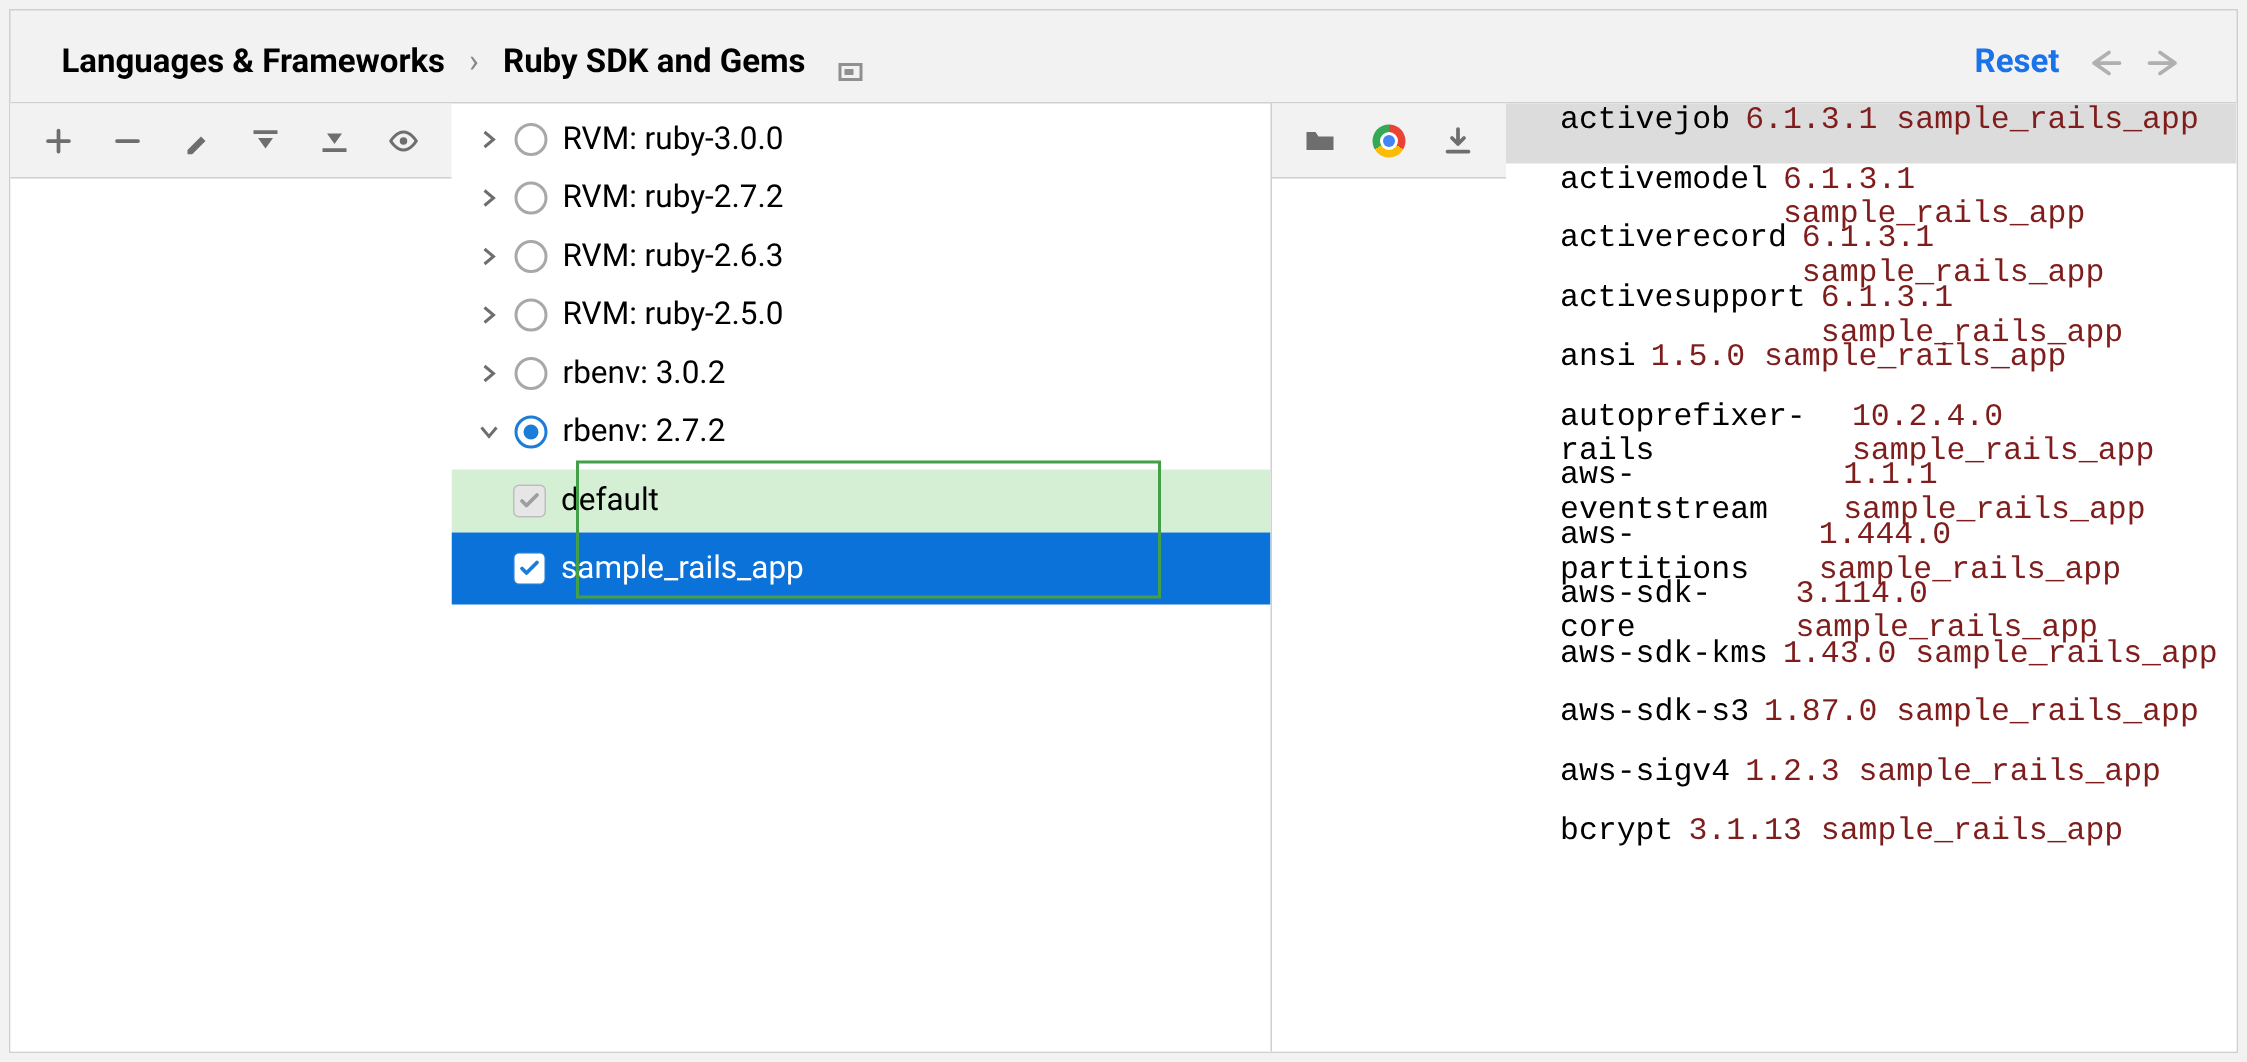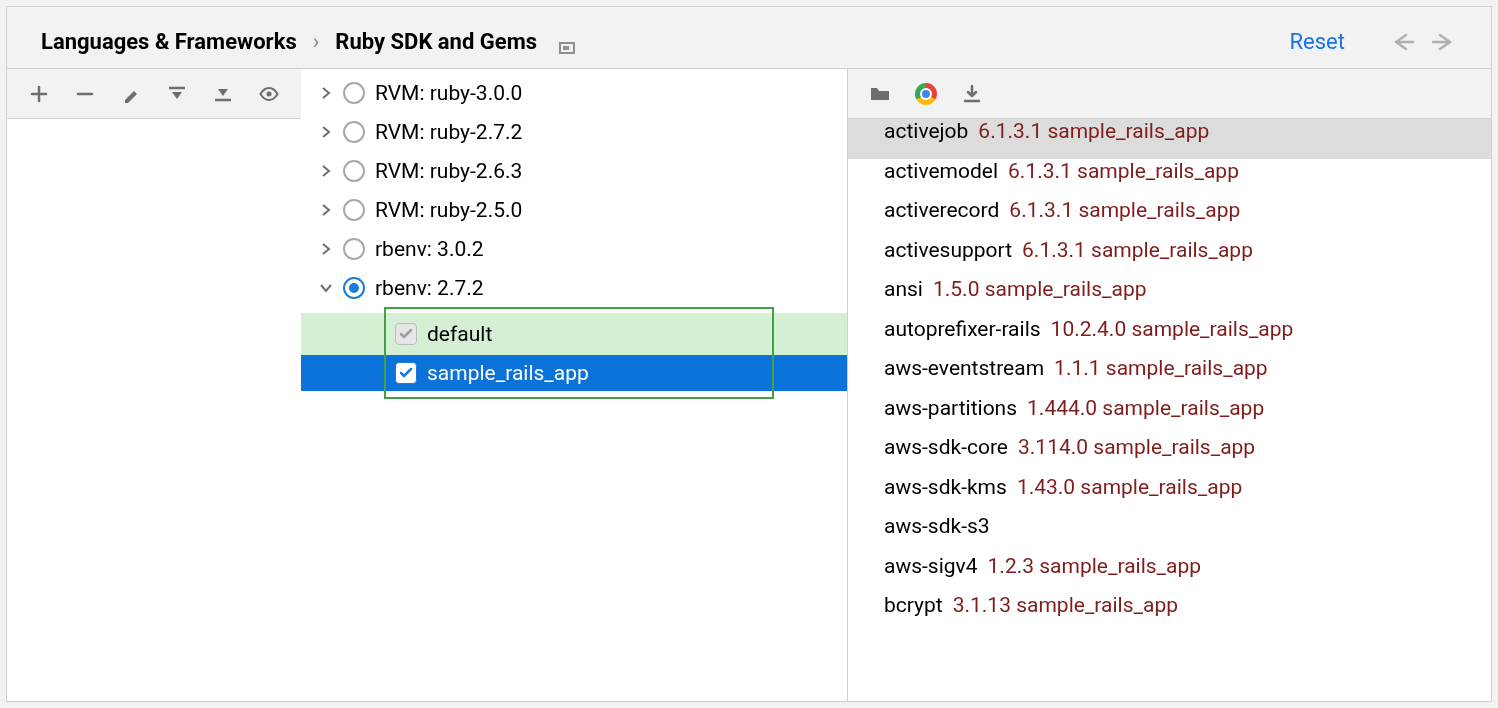--- a/index.html
+++ b/index.html
@@ -50,24 +50,24 @@
       content: "";
       position: absolute;
       top: 2px;
       left: 2px;
       width: 6px;
       height: 4px;
       background: #909090;
     }
     .reset-link {
       color: #1a73e8;
-      font-weight: 400;
+      font-weight: 700;
       font-size: 22px;
       cursor: pointer;
-      margin-right: 32px;
+      margin-right: 4px;
     }
     .nav-arrow {
       width: 28px;
       height: 22px;
       display: flex;
       align-items: center;
       justify-content: center;
       color: #b0b0b0;
       cursor: pointer;
     }
@@ -82,21 +82,22 @@
       border-top: 1px solid #d0d0d0;
       display: flex;
       flex-direction: row;
     }
     .right-panel {
       flex: 1;
       background: #fff;
       border-top: 1px solid #d0d0d0;
       border-left: 1px solid #d0d0d0;
       display: flex;
-      flex-direction: column;
+      flex-direction: row;
+      font-family: Liberation Mono, monospace;
     }
     .toolbar {
       display: flex;
       align-items: center;
       gap: 22px;
       padding: 12px 20px;
       background: #f2f2f2;
       border-bottom: 1px solid #d0d0d0;
       height: 50px;
     }
@@ -158,21 +159,21 @@
     .highlight-box {
       position: absolute;
       border: 2px solid #43a047;
       pointer-events: none;
       left: 83px;
       top: 238px;
       width: 390px;
       height: 92px;
     }
     .child-row {
-      padding-left: 94px;
+      padding-left: 41px;
     }
     .child-row.default-row {
       background: #d5efd5;
     }
     .child-row.selected {
       background: #0a72d8;
       color: #fff;
     }
     .cbox {
       width: 22px;
@@ -358,21 +359,21 @@
         </div>
         <div style="height:6px"></div>
         <div class="tree-row child-row default-row" style="height:42px">
           <span class="cbox disabled">
             <svg width="14" height="12" viewBox="0 0 14 12">
                 <path d="M2 6l3 3 7-7" stroke="currentColor" stroke-width="2.5" fill="none" stroke-linecap="round" stroke-linejoin="round"></path>
               </svg>
           </span>
           <span>default</span>
         </div>
-        <div class="tree-row child-row selected" style="height:36px">
+        <div class="tree-row child-row selected" style="height:48px">
           <span class="cbox checked">
             <svg width="14" height="12" viewBox="0 0 14 12">
                 <path d="M2 6l3 3 7-7" stroke="currentColor" stroke-width="2.5" fill="none" stroke-linecap="round" stroke-linejoin="round"></path>
               </svg>
           </span>
           <span>sample_rails_app</span>
         </div>
         <div class="highlight-box"></div>
       </div>
     </div>
@@ -429,20 +430,21 @@
         <div class="gem-row">
             <span class="gem-name">aws-sdk-core</span>
             <span class="gem-meta">3.114.0 sample_rails_app</span>
           </div>
         <div class="gem-row">
             <span class="gem-name">aws-sdk-kms</span>
             <span class="gem-meta">1.43.0 sample_rails_app</span>
           </div>
         <div class="gem-row">
             <span class="gem-name">aws-sdk-s3</span>
+            <span class="gem-meta">1.87.0 sample_rails_app</span>
           </div>
         <div class="gem-row">
             <span class="gem-name">aws-sigv4</span>
             <span class="gem-meta">1.2.3 sample_rails_app</span>
           </div>
         <div class="gem-row">
             <span class="gem-name">bcrypt</span>
             <span class="gem-meta">3.1.13 sample_rails_app</span>
           </div>
       </div>

